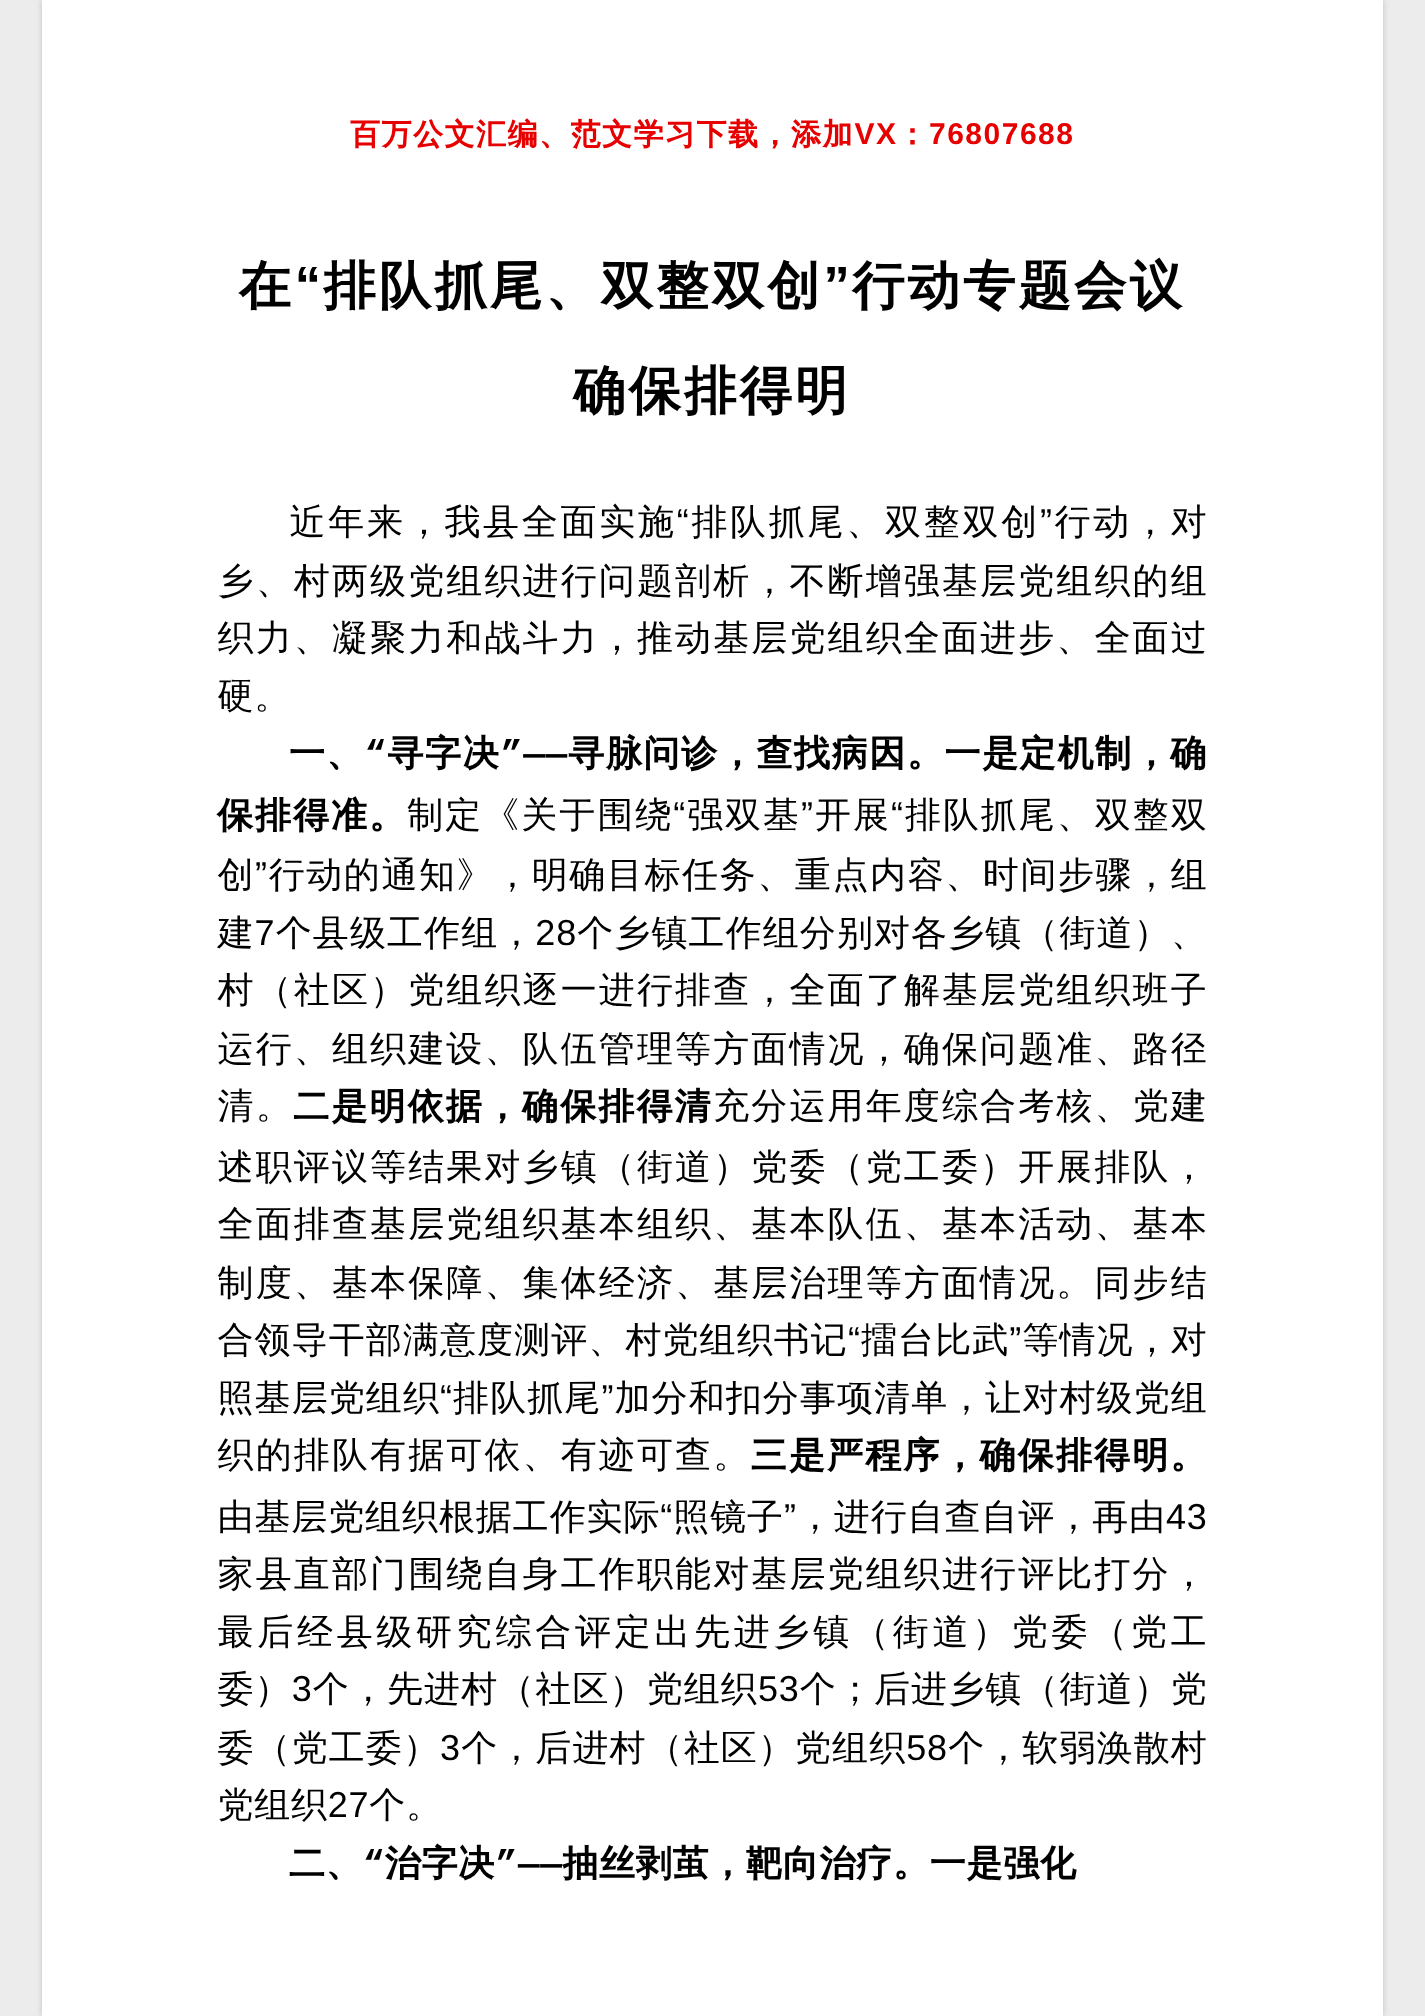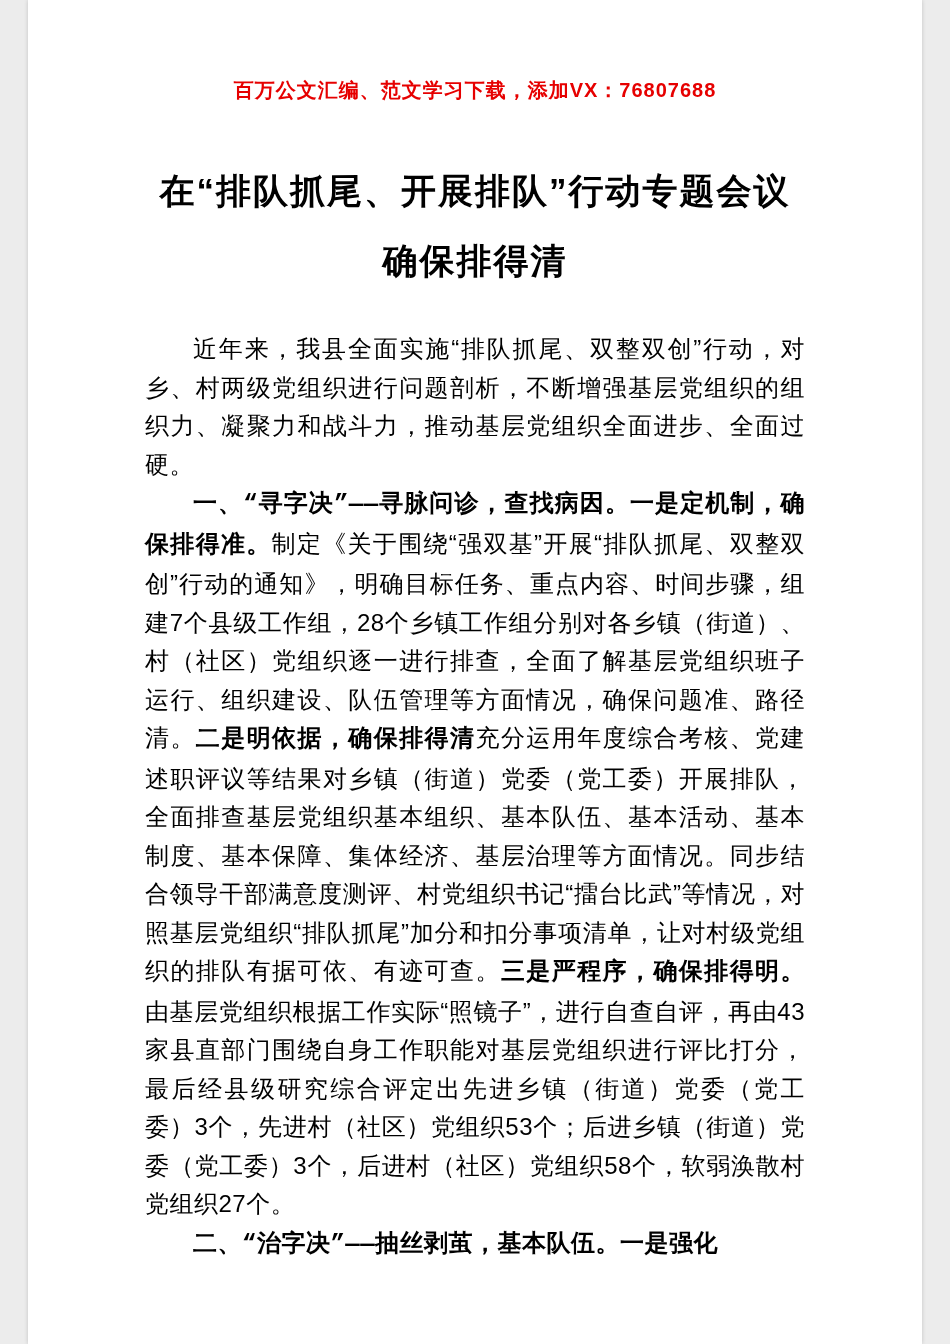--- a/index.html
+++ b/index.html
@@ -63,22 +63,22 @@
     font-family: Liberation Mono, monospace;
   }
 </style>
 </head>
 <body>
 
 <div class="viewer">
   <div class="page">
     <div class="notice">百万公文汇编、范文学习下载，添加VX：76807688</div>
     <div class="title">
-      <div>在“排队抓尾、开展排队”行动专题会议</div>
-      <div>确保排得清</div>
+      <div>在“排队抓尾、双整双创”行动专题会议</div>
+      <div>确保排得明</div>
     </div>
     <div class="body-text">
         <p class="para"><span class="run">近年来，我县全面实施“排队抓尾、双整双创”行动，对乡、村两级党组织进行问题剖析，不断增强基层党组织的组织力、凝聚力和战斗力，推动基层党组织全面进步、全面过硬。</span></p>
         <p class="para"><span class="run bold">一、“寻字决”——寻脉问诊，查找病因。一是定机制，确保排得准。</span><span class="run">制定《关于围绕“强双基”开展“排队抓尾、双整双创”行动的通知》，明确目标任务、重点内容、时间步骤，组建7个县级工作组，28个乡镇工作组分别对各乡镇（街道）、村（社区）党组织逐一进行排查，全面了解基层党组织班子运行、组织建设、队伍管理等方面情况，确保问题准、路径清。</span><span class="run bold">二是明依据，确保排得清</span><span class="run">充分运用年度综合考核、党建述职评议等结果对乡镇（街道）党委（党工委）开展排队，全面排查基层党组织基本组织、基本队伍、基本活动、基本制度、基本保障、集体经济、基层治理等方面情况。同步结合领导干部满意度测评、村党组织书记“擂台比武”等情况，对照基层党组织“排队抓尾”加分和扣分事项清单，让对村级党组织的排队有据可依、有迹可查。</span><span class="run bold">三是严程序，确保排得明。</span><span class="run">由基层党组织根据工作实际“照镜子”，进行自查自评，再由43家县直部门围绕自身工作职能对基层党组织进行评比打分，最后经县级研究综合评定出先进乡镇（街道）党委（党工委）3个，先进村（社区）党组织53个；后进乡镇（街道）党委（党工委）3个，后进村（社区）党组织58个，软弱涣散村党组织27个。</span></p>
-        <p class="para"><span class="run bold">二、“治字决”——抽丝剥茧，基本队伍。</span><span class="run bold">一是强化</span></p>
+        <p class="para"><span class="run bold">二、“治字决”——抽丝剥茧，靶向治疗。</span><span class="run bold">一是强化</span></p>
       </div>
   </div>
 </div>
 
 </body></html>

